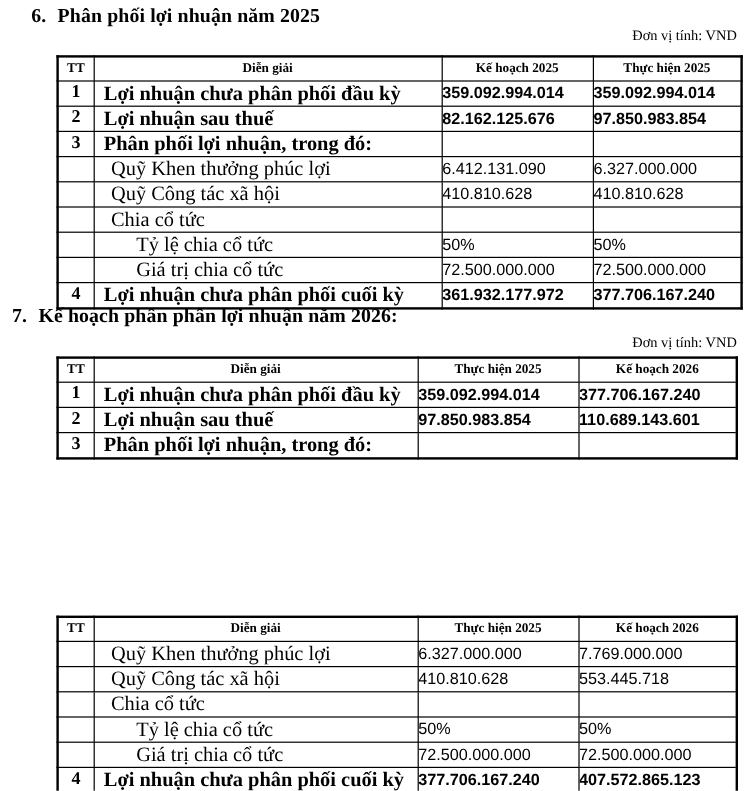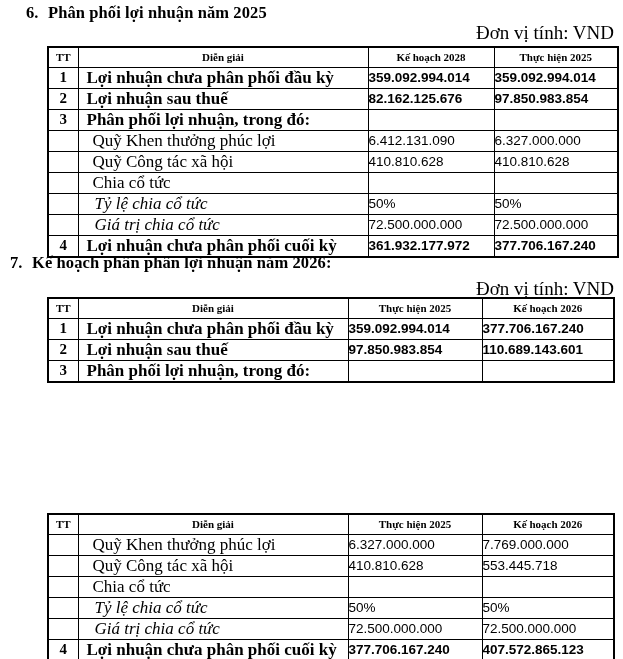--- a/index.html
+++ b/index.html
@@ -9,21 +9,21 @@
     font-family:"Liberation Serif", serif;
     position:relative; overflow:hidden;
   }
   .heading {
     position:absolute; font-weight:bold; font-size:16.5px;
     white-space:nowrap; letter-spacing:0.1px;
   }
   .heading .hnum { display:inline-block; width:22px; }
   #heading-6 { top:3px; left:26px; }
   #heading-7 { top:253px; left:10px; }
-  .unit-label { position:absolute; font-size:19px; white-space:nowrap; }
+  .unit-label { position:absolute; font-size:12px; white-space:nowrap; }
   #unit-label-1 { top:22px; right:9px; }
   #unit-label-2 { top:278px; right:9px; }
 
   table {
     position:absolute; border-collapse:collapse; table-layout:fixed;
     border:2px solid #000;
   }
   #table-1 { top:46px; left:47px; }
   #table-2 { top:297px; left:47px; }
   #table-3 { top:513px; left:47px; }
@@ -38,21 +38,21 @@
   #table-3 tbody tr:last-child { height:21px; }
 
   td.tt { text-align:center; font-weight:bold; font-size:15px; }
   td.label { font-size:17px; padding-left:8px; white-space:nowrap; }
   td.num {
     font-family:"Liberation Sans", sans-serif;
     font-size:13.5px; text-align:left; padding-right:5px; white-space:nowrap;
   }
   tr.bold td.label, tr.bold td.num { font-weight:bold; }
   tr.sub td.label { padding-left:14px; font-weight:normal; }
-  tr.italic td.label { padding-left:16px; font-style:italic; font-weight:normal; }
+  tr.italic td.label { padding-left:35px; font-weight:normal; }
 </style>
 </head>
 <body>
 
 <div id="heading-6" class="heading">
   <span class="hnum">6.</span><span>Phân phối lợi nhuận năm 2025</span>
 </div>
 
 <div id="unit-label-1" class="unit-label">Đơn vị tính: VND</div>
 
@@ -60,21 +60,21 @@
   <colgroup>
     <col style="width:30px">
       <col style="width:290px">
       <col style="width:126px">
       <col style="width:124px">
   </colgroup>
   <thead>
       <tr>
         <th>TT</th>
         <th>Diễn giải</th>
-        <th>Kế hoạch 2028</th>
+        <th>Kế hoạch 2025</th>
         <th>Thực hiện 2025</th>
       </tr>
     </thead>
   <tbody>
       <tr class="bold">
         <td class="tt">1</td>
         <td class="label">Lợi nhuận chưa phân phối đầu kỳ</td>
         <td class="num">359.092.994.014</td>
         <td class="num">359.092.994.014</td>
       </tr>

